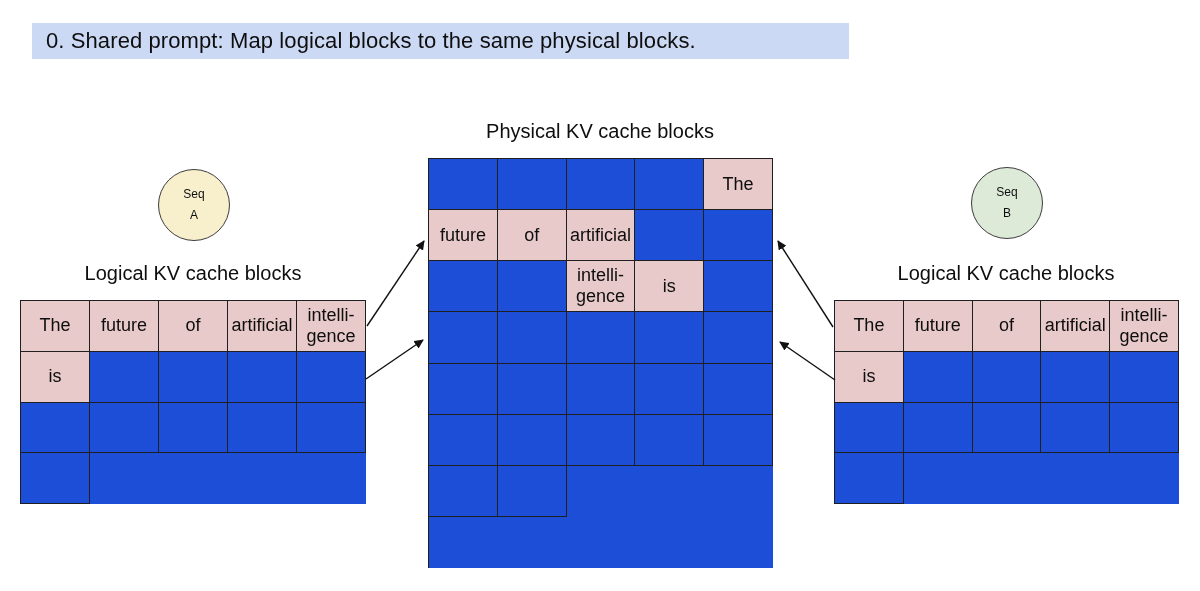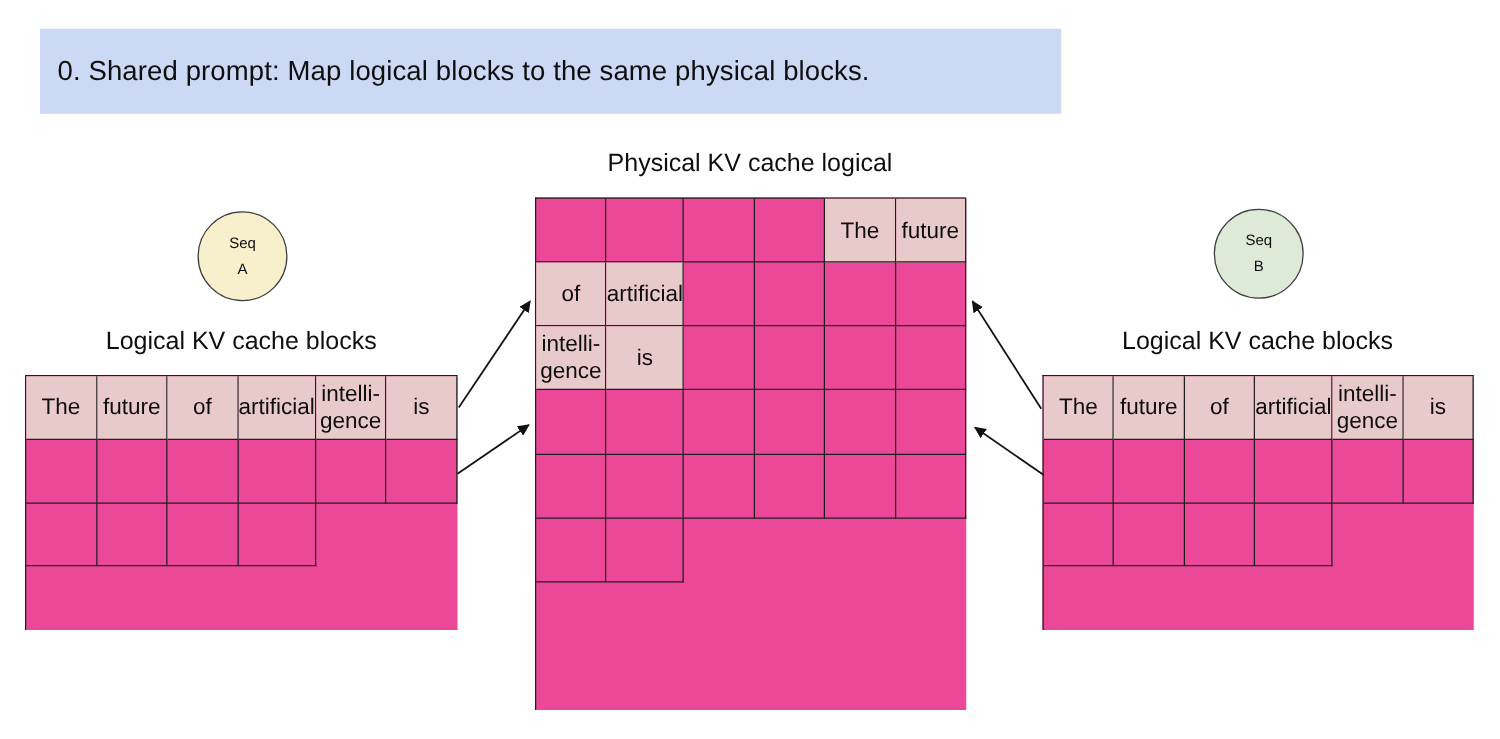--- a/index.html
+++ b/index.html
@@ -1,44 +1,44 @@
 <!DOCTYPE html>
 <html style="--banner-bg: #ccd9f4; --highlight: #e9caca; --seq-a-bg: #f8f0cd; --seq-b-bg: #dcead7; --table-border: #1f1f1f;"><head>
 <meta charset="utf-8">
 <style>
   html,body{margin:0;padding:0;background:#ffffff;}
   #canvas{
     position:relative;width:1200px;height:591px;background:#ffffff;overflow:hidden;
     font-family:"Liberation Sans", sans-serif;color:#0e0e0e;
   }
   #banner{
-    position:absolute;left:32px;top:23px;width:817px;height:68px;
+    position:absolute;left:32px;top:23px;width:817px;height:36px;
     background:var(--banner-bg,#ccd9f4);
     display:flex;align-items:center;box-sizing:border-box;padding-left:14px;
     font-size:22px;letter-spacing:0.1px;
   }
   .table-title{
     position:absolute;width:300px;text-align:center;font-size:20px;white-space:nowrap;
   }
   #physical-title{left:450px;top:120px;}
   #logical-a-title{left:43px;top:262px;}
   #logical-b-title{left:856px;top:262px;}
   .badge{
     position:absolute;width:72px;height:72px;border-radius:50%;
     border:1.4px solid #3c3c3c;box-sizing:border-box;
     display:flex;align-items:center;justify-content:center;text-align:center;
     font-size:12px;line-height:21px;white-space:pre-line;
   }
   #seq-a-badge{left:158px;top:169px;background:var(--seq-a-bg,#f8f0cd);}
   #seq-b-badge{left:971px;top:167px;background:var(--seq-b-bg,#dcead7);}
   .kv-grid{
-    position:absolute;display:grid;grid-template-columns:repeat(6,1fr);
+    position:absolute;display:grid;grid-template-columns:repeat(5,1fr);
     border-top:1.5px solid var(--table-border,#1f1f1f);
     border-left:1.5px solid var(--table-border,#1f1f1f);
-    background:#ec4899;box-sizing:border-box;
+    background:#1d4ed8;box-sizing:border-box;
   }
   .kv-grid .cell{
     border-right:1.5px solid var(--table-border,#1f1f1f);
     border-bottom:1.5px solid var(--table-border,#1f1f1f);
     display:flex;align-items:center;justify-content:center;text-align:center;
     font-size:18px;line-height:21px;white-space:pre-line;box-sizing:border-box;
   }
   .kv-grid .cell.hl{background:var(--highlight,#e9caca);}
   #grid-physical{left:428px;top:158px;width:345px;height:410px;grid-template-rows:repeat(8,1fr);}
   #grid-logical-a{left:20px;top:300px;width:346px;height:204px;grid-template-rows:repeat(4,1fr);}
@@ -47,21 +47,21 @@
 </style>
 </head>
 <body>
 
 <div id="canvas">
 
   <div id="banner">
     <span>0. Shared prompt: Map logical blocks to the same physical blocks.</span>
   </div>
 
-  <div class="table-title" id="physical-title">Physical KV cache logical</div>
+  <div class="table-title" id="physical-title">Physical KV cache blocks</div>
 
   <div class="badge" id="seq-a-badge">
     <span>Seq
 A</span>
   </div>
   <div class="badge" id="seq-b-badge">
     <span>Seq
 B</span>
   </div>
 

